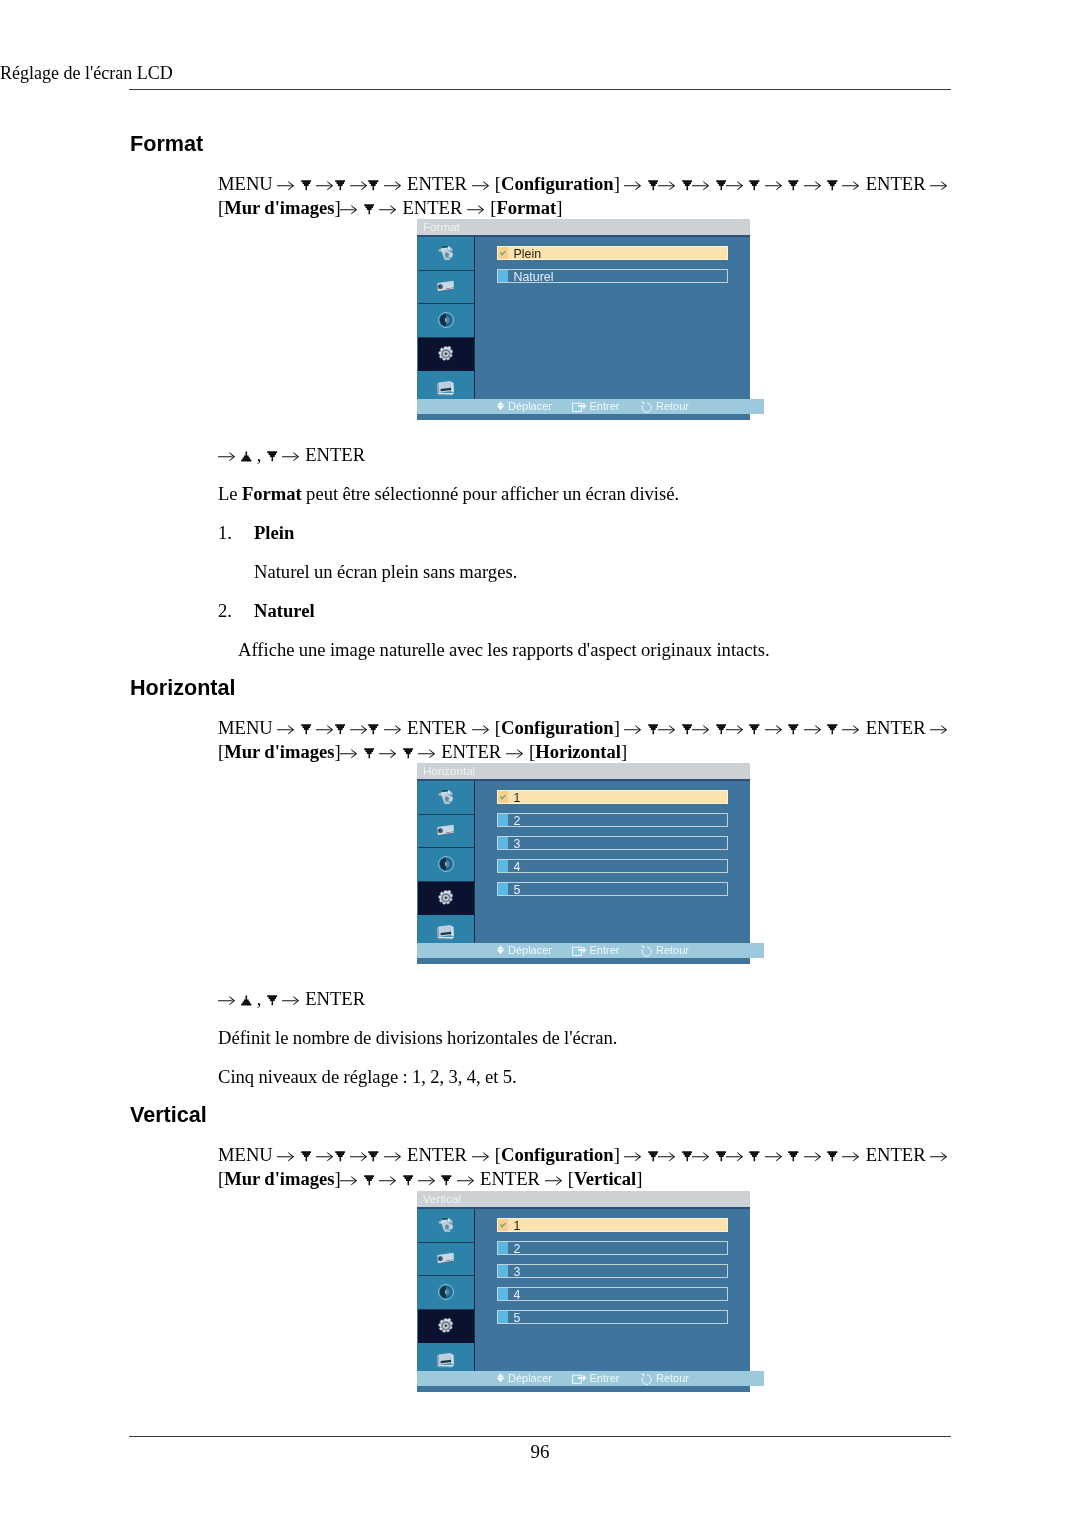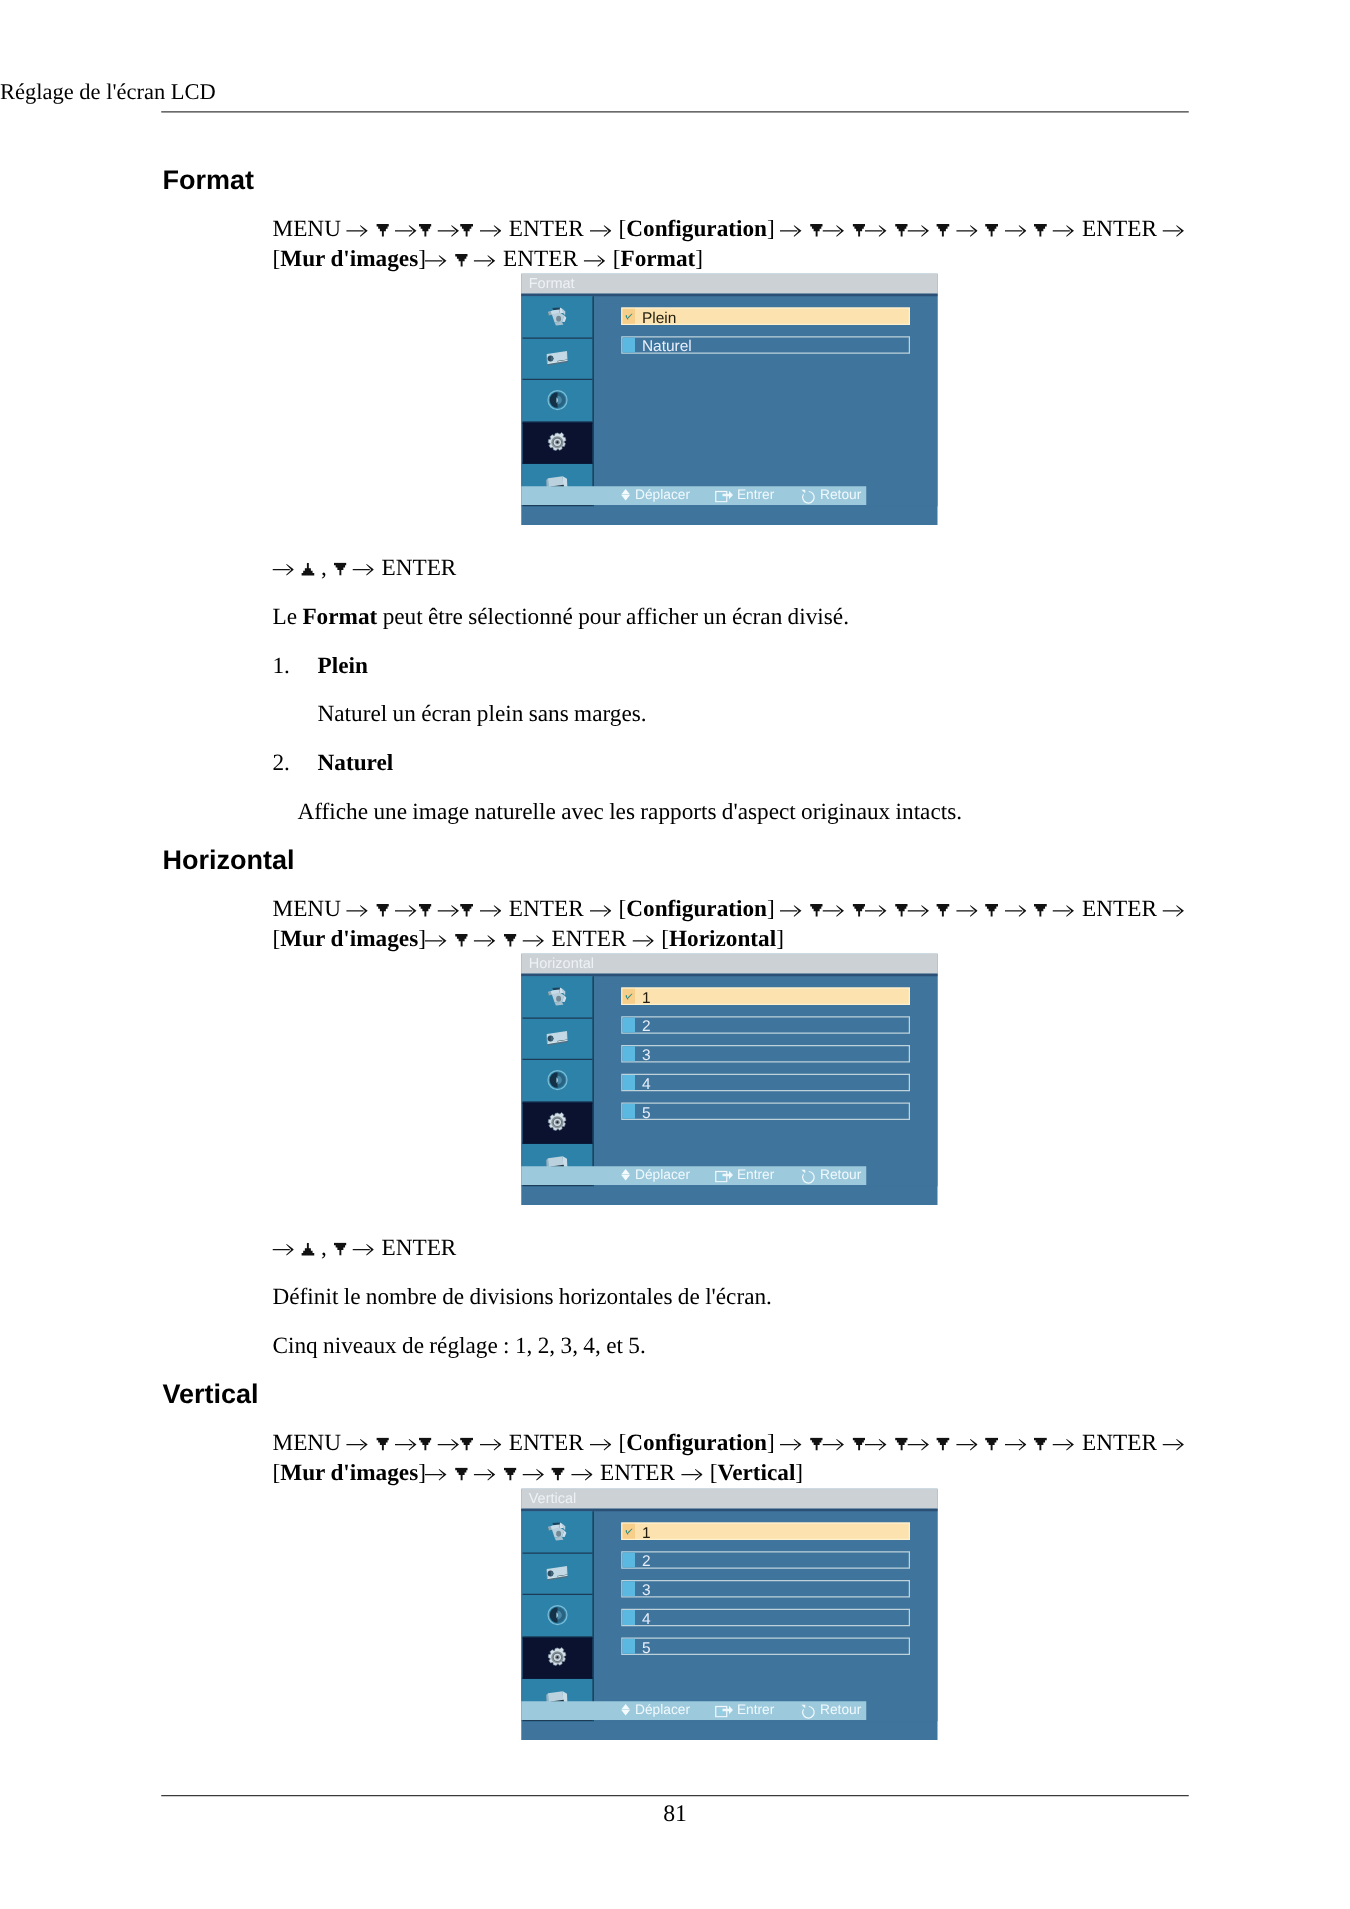--- a/index.html
+++ b/index.html
@@ -47,21 +47,21 @@
   .osd-items{position:absolute;left:80px;top:27px;width:231px;}
   .row{position:relative;height:14px;box-sizing:border-box;}
   .row.on{background:#fce2af;border:1px solid #fdf0cf;}
   .row.off{border:1px solid #bfd2da;background:transparent;}
   .row .sw{position:absolute;left:0;top:0;width:10px;height:100%;background:#5bb8e0;}
   .row.on .sw{background:#f8ce8b;}
   .row .lbl{position:absolute;left:15.5px;top:-0.5px;font-size:12.4px;line-height:14px;
             color:#e8eefa;white-space:nowrap;}
   .row.on .lbl{color:#231f10;}
   .row .chk{position:absolute;left:2.2px;top:3.3px;width:6.4px;height:6.6px;}
-  .osd-foot{position:absolute;left:0;bottom:16px;width:276px;height:15px;background:#9cc9dc;}
+  .osd-foot{position:absolute;left:0;bottom:6px;width:347px;height:15px;background:#9cc9dc;}
   .fitem{position:absolute;top:0;height:15px;color:#f0f9fd;font-size:11px;line-height:15px;
          white-space:nowrap;}
   .fitem svg{position:absolute;left:0;top:2.2px;}
   .fitem span{margin-left:12px;display:inline-block;}
 </style>
 </head>
 <body>
 
 <div class="page">
 
@@ -595,14 +595,14 @@
             <path d="M60 40 L112 40 L112 16 L144 50 L112 84 L112 60 L60 60 Z" fill="#eef8fd"></path>
           </svg><span style="margin-left:18px">Entrer</span></div>
         <div class="fitem" style="left:223px"><svg width="14" height="13" viewBox="0 0 140 130">
             <path d="M70 22 A46 46 0 1 1 28 44" fill="none" stroke="#eef8fd" stroke-width="10"></path>
             <path d="M10 8 L42 8 L42 36 Z" fill="#eef8fd"></path>
           </svg><span style="margin-left:16px">Retour</span></div>
       </div>
     </div>
 
   <div class="rule-bot"></div>
-  <div class="pagenum">81</div>
+  <div class="pagenum">96</div>
 </div>
 
 </body></html>

